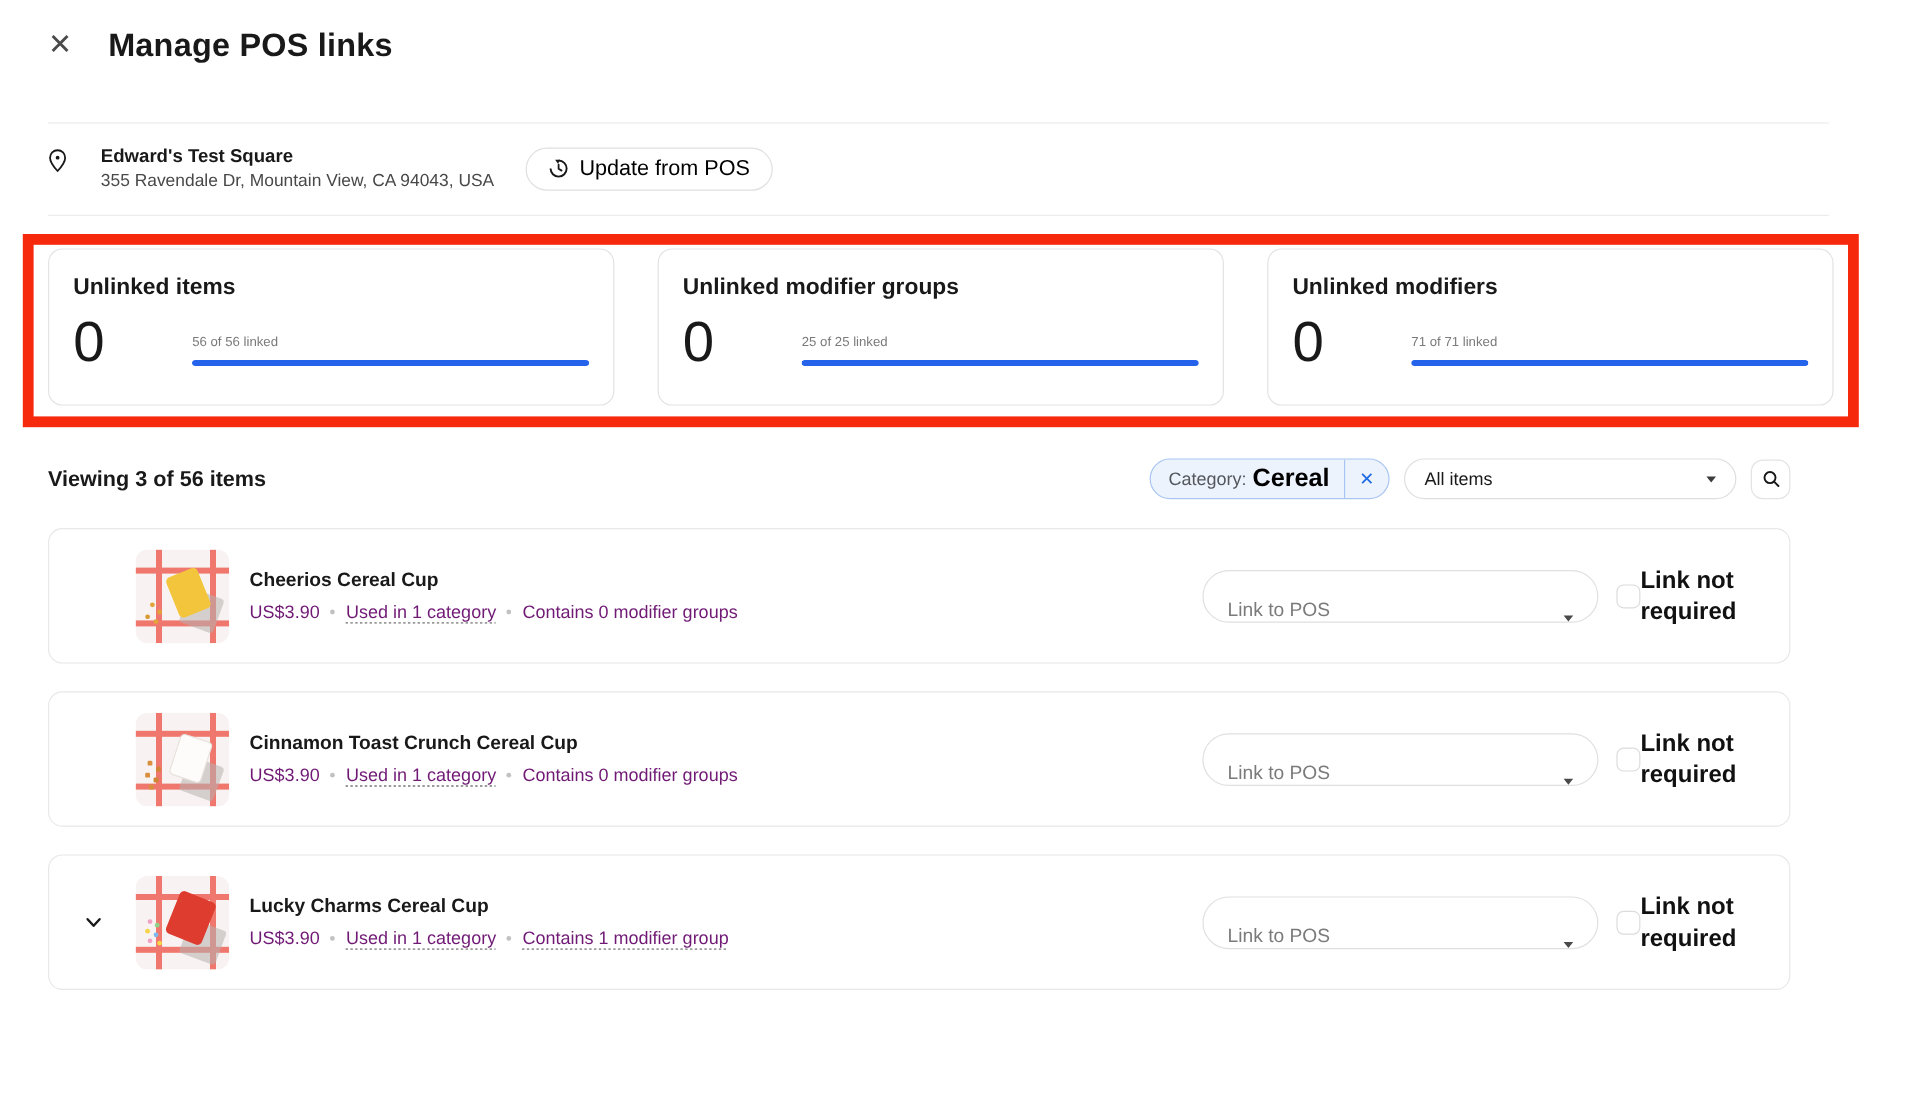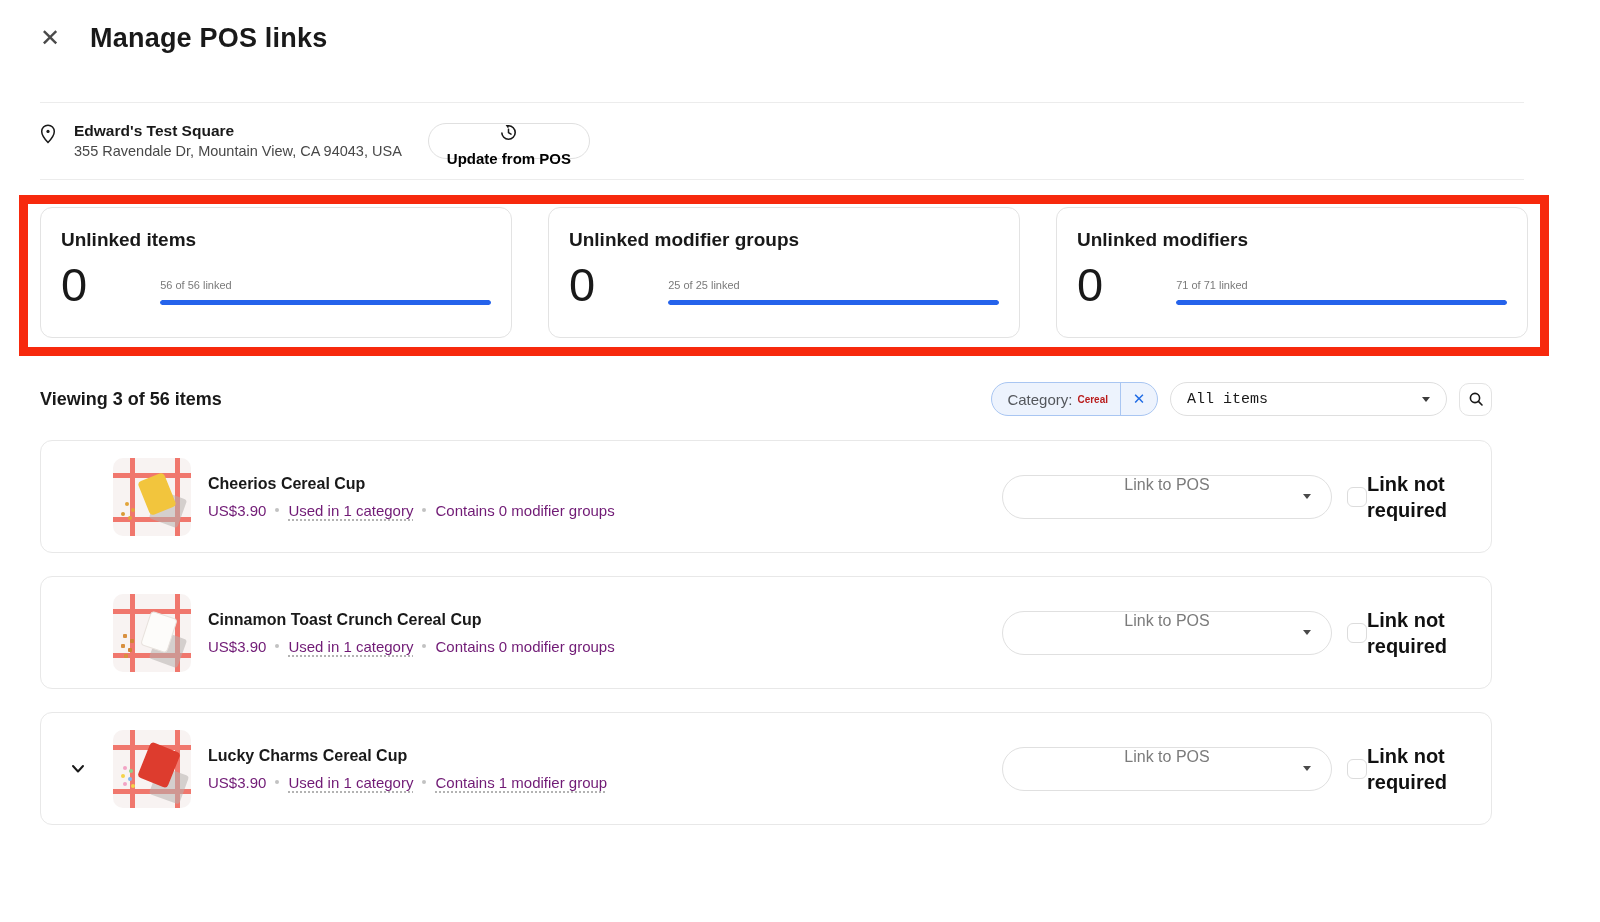--- a/index.html
+++ b/index.html
@@ -10,26 +10,26 @@
   .hdr { display:flex; align-items:center; gap:30px; padding:16px 40px 0 40px; height:60px; }
   .close-x { font-size:24px; color:#4a4a4a; line-height:1; cursor:pointer; font-weight:400; }
   .hdr-title { font-size:27px; font-weight:700; letter-spacing:.2px; }
 
   .divider { height:1px; background:#ececec; margin:0 76px 0 40px; }
   .div1 { margin-top:42px; }
 
   
   .locbar { display:flex; align-items:center; padding:19px 40px 20px 40px; }
   .pin-wrap { width:16px; margin-top:-14px; }
-  .loc-text { margin-left:18px; }
+  .loc-text { margin-left:28px; }
   .loc-name { font-size:15.5px; font-weight:700; }
   .loc-addr { font-size:14.5px; color:#484848; margin-top:3px; }
   .update-btn { display:flex; align-items:center; gap:9px; margin-left:26px;
     height:36px; padding:0 18px; border:1px solid #e0e0e0; border-radius:18px;
-    background:#fff; font-size:15px; font-weight:700; cursor:pointer; font-family:inherit;flex-direction:column; }
+    background:#fff; font-size:18px; font-weight:400; cursor:pointer; font-family:inherit; }
 
   
   .annotation-box { margin:15px 51px 0 19px; border:9px solid #f7290d;
     padding:3px 12px 9px 12px; }
   .cards { display:flex; gap:36px; }
   .card { flex:1; border:1px solid #e3e3e3; border-radius:12px; background:#fff;
     height:131px; padding:21px 20px; }
   .card-title { font-size:19px; font-weight:700; }
   .card-row { display:flex; align-items:flex-end; margin-top:10px; }
   .card-count { font-size:47px; font-weight:400; line-height:1; letter-spacing:-1px; }
@@ -39,27 +39,27 @@
   .fill { height:100%; background:#2563eb; border-radius:3px; }
 
   
   .toolbar { display:flex; align-items:center; margin:26px 108px 0 40px; }
   .viewing { font-size:18px; font-weight:700; }
   .toolbar-right { margin-left:auto; display:flex; align-items:center; gap:12px; }
   .chip { display:flex; align-items:stretch; height:34px; border:1px solid #a9c6f2;
     border-radius:17px; background:#edf3fd; overflow:hidden; cursor:pointer; }
   .chip-main { display:flex; align-items:center; padding:0 12px 0 15px; gap:5px;justify-content:center; }
   .chip-prefix { font-size:15px; color:#54575c; }
-  .chip-value { font-size:10px; color:#b91c1c; font-weight:700; }
+  .chip-value { font-size:21px; color:#000000; font-weight:700; }
   .chip-sep { width:1px; background:#a9c6f2; }
   .chip-x { display:flex; align-items:center; justify-content:center; width:36px;
     color:#1f6be5; font-size:15px; cursor:pointer; }
   .select { position:relative; display:flex; align-items:center; height:34px; width:277px;
     border:1px solid #dfdfdf; border-radius:17px; background:#fff; padding:0 16px;
-    font-size:15px; font-weight:400; cursor:pointer;font-family:Liberation Mono, monospace; }
+    font-size:15px; font-weight:400; cursor:pointer; }
   .caret { width:0; height:0; border-left:4px solid transparent; border-right:4px solid transparent;
     border-top:5px solid #3c3c3c; margin-left:auto; }
   .search-btn { width:33px; height:33px; border:1px solid #e3e3e3; border-radius:10px;
     background:#fff; display:flex; align-items:center; justify-content:center; cursor:pointer; }
 
   
   .rows { margin:24px 108px 0 40px; }
   .item-row { position:relative; display:flex; align-items:center; height:113px;
     border:1px solid #e8e8e8; border-radius:12px; background:#fff;
     padding-left:72px; padding-right:46px; margin-bottom:23px; }
@@ -89,22 +89,22 @@
   .t-lucky .shadow { width:32px; height:30px; left:40px; top:40px; transform:rotate(20deg); }
   .t-lucky .crumbs { left:10px; top:36px; background:#f2a3c5;
     box-shadow:6px 3px 0 #8fd08a, -2px 8px 0 #f5d44a, 5px 11px 0 #7fb7ef, 0 16px 0 #f2a3c5, 8px 18px 0 #f5d44a; }
   .item-info { margin-left:17px; }
   .item-name { font-size:16px; font-weight:700; }
   .item-meta { display:flex; align-items:center; font-size:15px; color:#701a75; margin-top:9px; }
   .dot { width:4px; height:4px; border-radius:50%; background:#c2c2c2; margin:0 9px; }
   .u-dotted { text-decoration:underline dotted #9a9a9a; text-underline-offset:4px; }
   .row-right { margin-left:auto; display:flex; align-items:center; }
   .pos-select { width:330px; height:44px; border:1px solid #e0e0e0; border-radius:22px;
-    display:flex; align-items:center; padding:0 20px; font-size:16px; color:#7b7b7b;
-    background:#fff; cursor:pointer;flex-direction:column; }
+    display:flex; align-items:flex-end; padding:0 20px; font-size:16px; color:#7b7b7b;
+    background:#fff; cursor:pointer; }
   .pos-select .caret { border-top-color:#4a4a4a; }
   .cb-group { display:flex; align-items:center; margin-left:15px; cursor:pointer; }
   .checkbox { width:20px; height:20px; border:1.5px solid #dcdcdc; border-radius:6px;
     background:#fff; flex-shrink:0; }
   .cb-label { margin-left:0; width:78px; font-size:20px; font-weight:700; line-height:1.3; color:#111; }
 
   svg { display:block; }
 </style>
 </head>
 <body>

